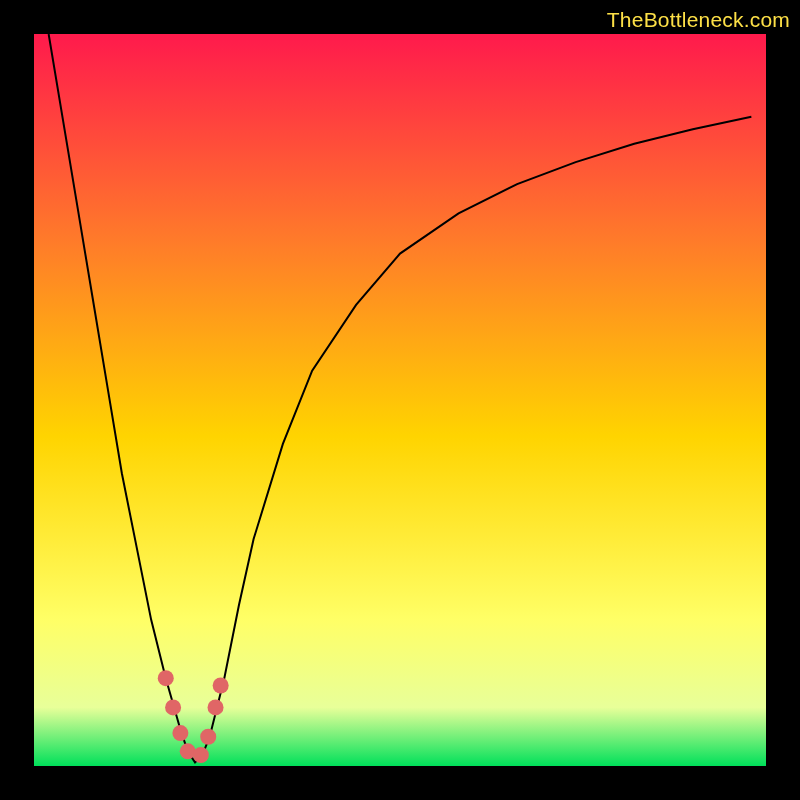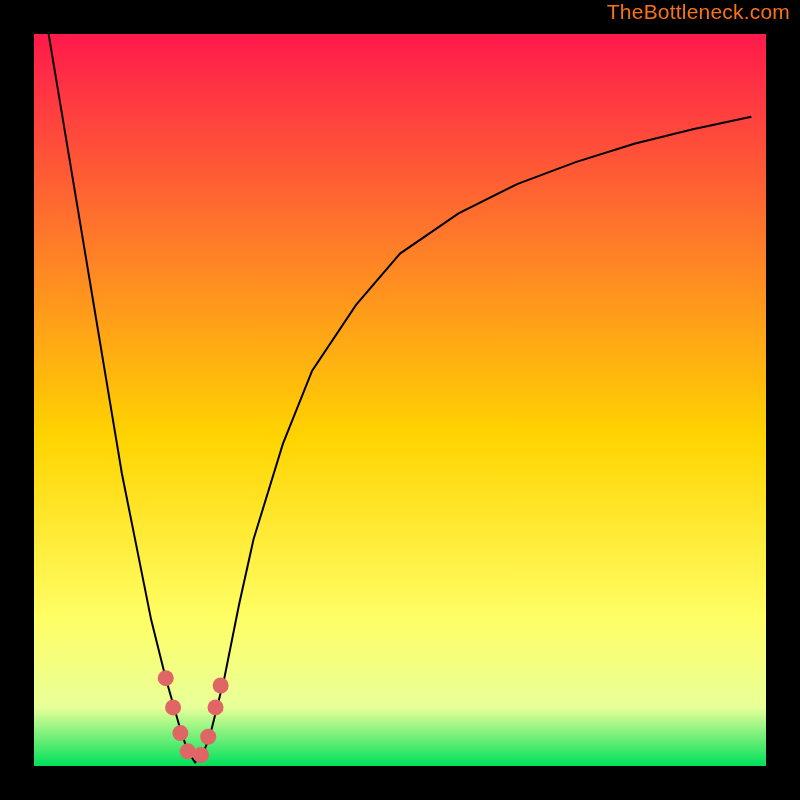--- a/index.html
+++ b/index.html
@@ -12,23 +12,23 @@
     font-family: Arial, Helvetica, sans-serif;
   }
   .outer {
     position: relative;
     width: 800px;
     height: 800px;
     background: #000;
   }
   .watermark {
     position: absolute;
-    top: 0;
+    top: 8px;
     right: 10px;
-    color: #f97316;
+    color: #fde047;
     font-size: 21px;
     font-weight: 400;
     letter-spacing: 0.2px;
     z-index: 10;
   }
   .plot-wrap {
     position: absolute;
     left: 34px;
     top: 34px;
     width: 732px;

